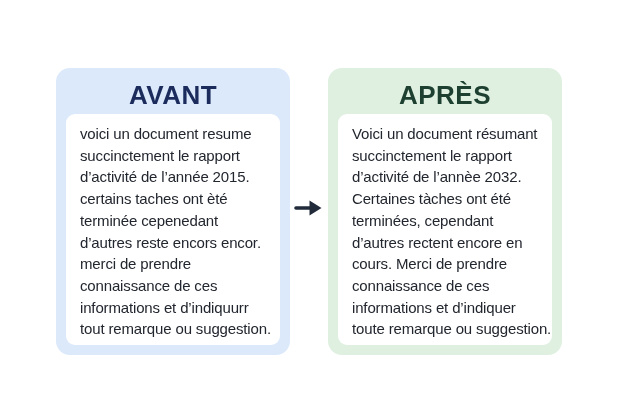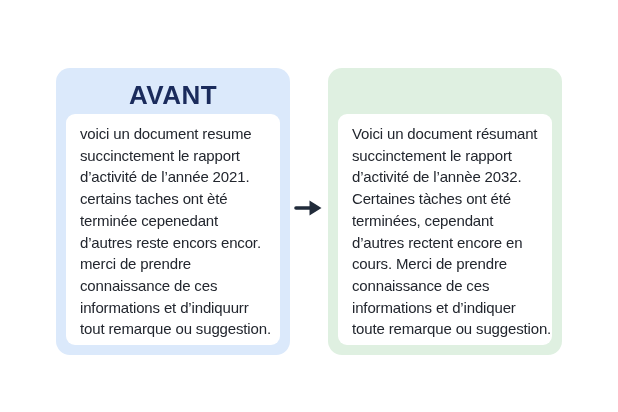--- a/index.html
+++ b/index.html
@@ -61,39 +61,40 @@
 </head>
 <body>
 
 <div class="canvas">
 
   <div class="panel before">
     <div class="panel-title">AVANT</div>
     <div class="card">
       <div class="card-text">voici un document resume
 succinctement le rapport
-d’activité de l’année 2021.
+d’activité de l’année 2015.
 certains taches ont èté
 terminée cepenedant
 d’autres reste encors encor.
 merci de prendre
 connaissance de ces
 informations et d’indiquurr
 tout remarque ou suggestion.</div>
     </div>
   </div>
 
   <div class="arrow-wrap">
     <svg width="30" height="22" viewBox="0 0 30 22" aria-hidden="true">
       <line x1="2" y1="11" x2="17" y2="11" stroke="currentColor" stroke-width="3.6" stroke-linecap="round"></line>
       <path d="M15.5 3.5 L27.5 11 L15.5 18.5 Z" fill="currentColor"></path>
     </svg>
   </div>
 
   <div class="panel after">
+    <div class="panel-title">APRÈS</div>
     <div class="card">
       <div class="card-text">Voici un document résumant
 succinctement le rapport
 d’activité de l’annèe 2032.
 Certaines tàches ont été
 terminées, cependant
 d’autres rectent encore en
 cours. Merci de prendre
 connaissance de ces
 informations et d’indiquer

